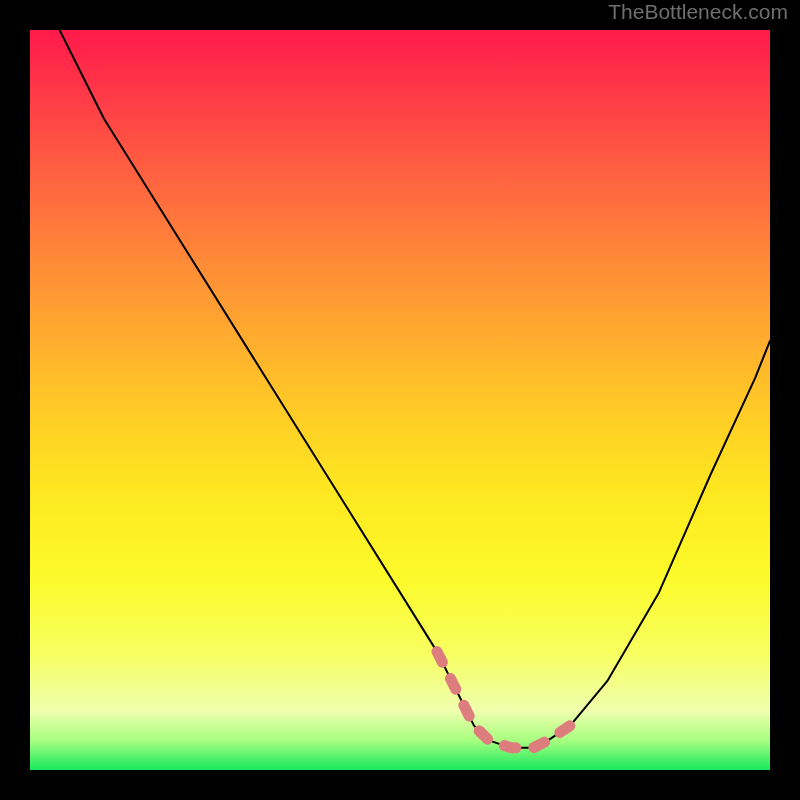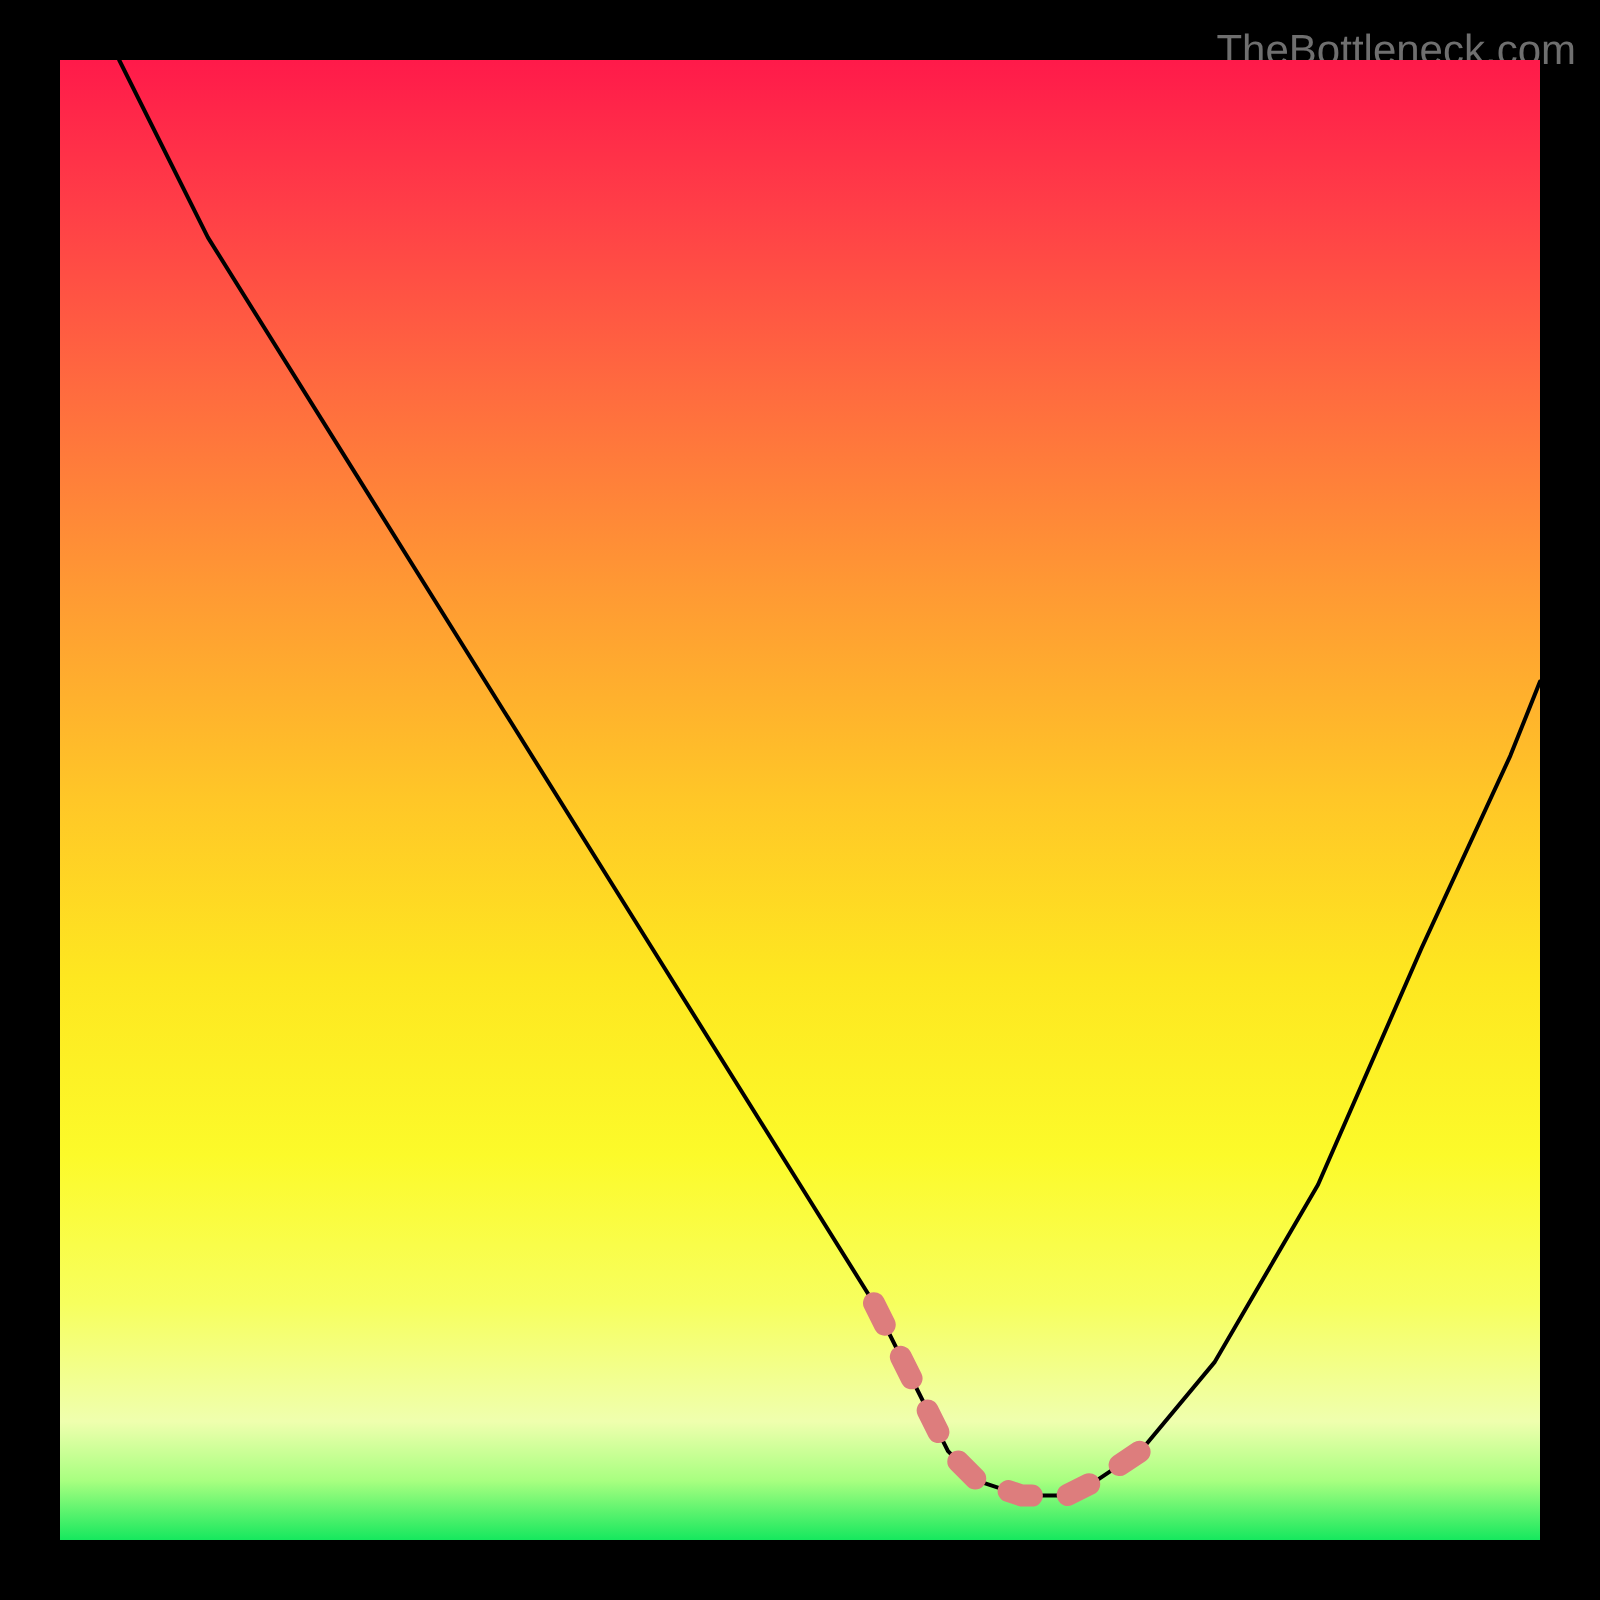--- a/index.html
+++ b/index.html
@@ -33,21 +33,21 @@
       #fee720 62%,
       #fcfa2a 74%,
       #f7ff5e 84%,
       #efffae 92%,
       #a8ff80 96%,
       #16e85e 100%
     );
   }
   .watermark {
     position: absolute;
-    top: 14px;
+    top: 0;
     right: 12px;
     color: #6f6f6f;
     font-size: 21px;
     font-weight: 500;
   }
   svg.curves {
     position: absolute;
     left: 0;
     top: 0;
     width: 740px;

